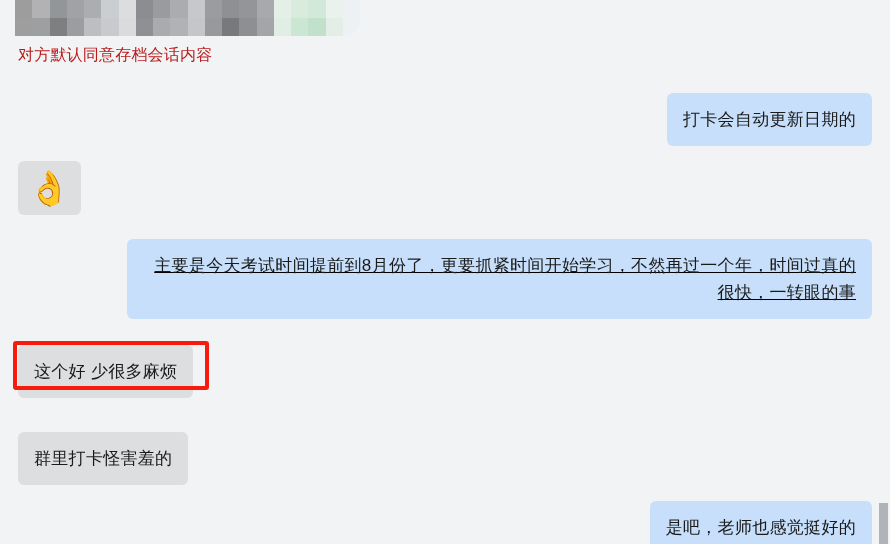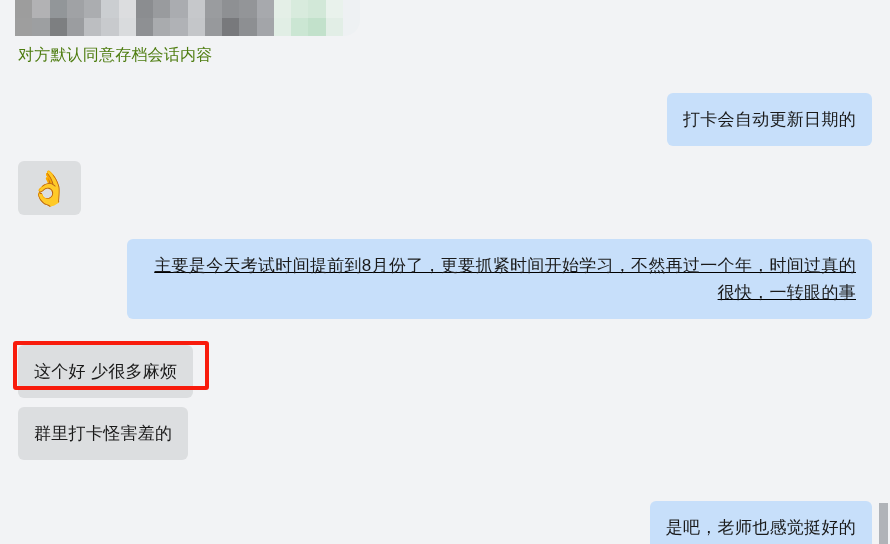--- a/index.html
+++ b/index.html
@@ -42,21 +42,21 @@
     height: 100%;
   }
 
   
   #archive-notice {
     position: absolute;
     left: 18px;
     top: 44px;
     font-size: 16px;
     line-height: 22px;
-    color: #4d7c0f;
+    color: #b91c1c;
     letter-spacing: 0.2px;
     white-space: nowrap;
   }
 
   
   .msg-row {
     position: absolute;
     display: flex;
     width: 890px;
     box-sizing: border-box;
@@ -178,21 +178,21 @@
       </div>
       <div class="msg-row left" style="top: 161px;">
         <div class="bubble incoming sticker">👌</div>
       </div>
       <div class="msg-row right" style="top: 239px; text-decoration: underline;">
         <div class="bubble outgoing">主要是今天考试时间提前到8月份了，更要抓紧时间开始学习，不然再过一个年，时间过真的很快，一转眼的事</div>
       </div>
       <div class="msg-row left" style="top: 345px;">
         <div class="bubble incoming">这个好 少很多麻烦</div>
       </div>
-      <div class="msg-row left" style="top: 407px;">
+      <div class="msg-row left" style="top: 432px;">
         <div class="bubble incoming">群里打卡怪害羞的</div>
       </div>
       <div class="msg-row right" style="top: 501px;">
         <div class="bubble outgoing">是吧，老师也感觉挺好的</div>
       </div>
     </div>
 
   <div id="red-annotation"></div>
 
   <div id="scrollbar-track">

